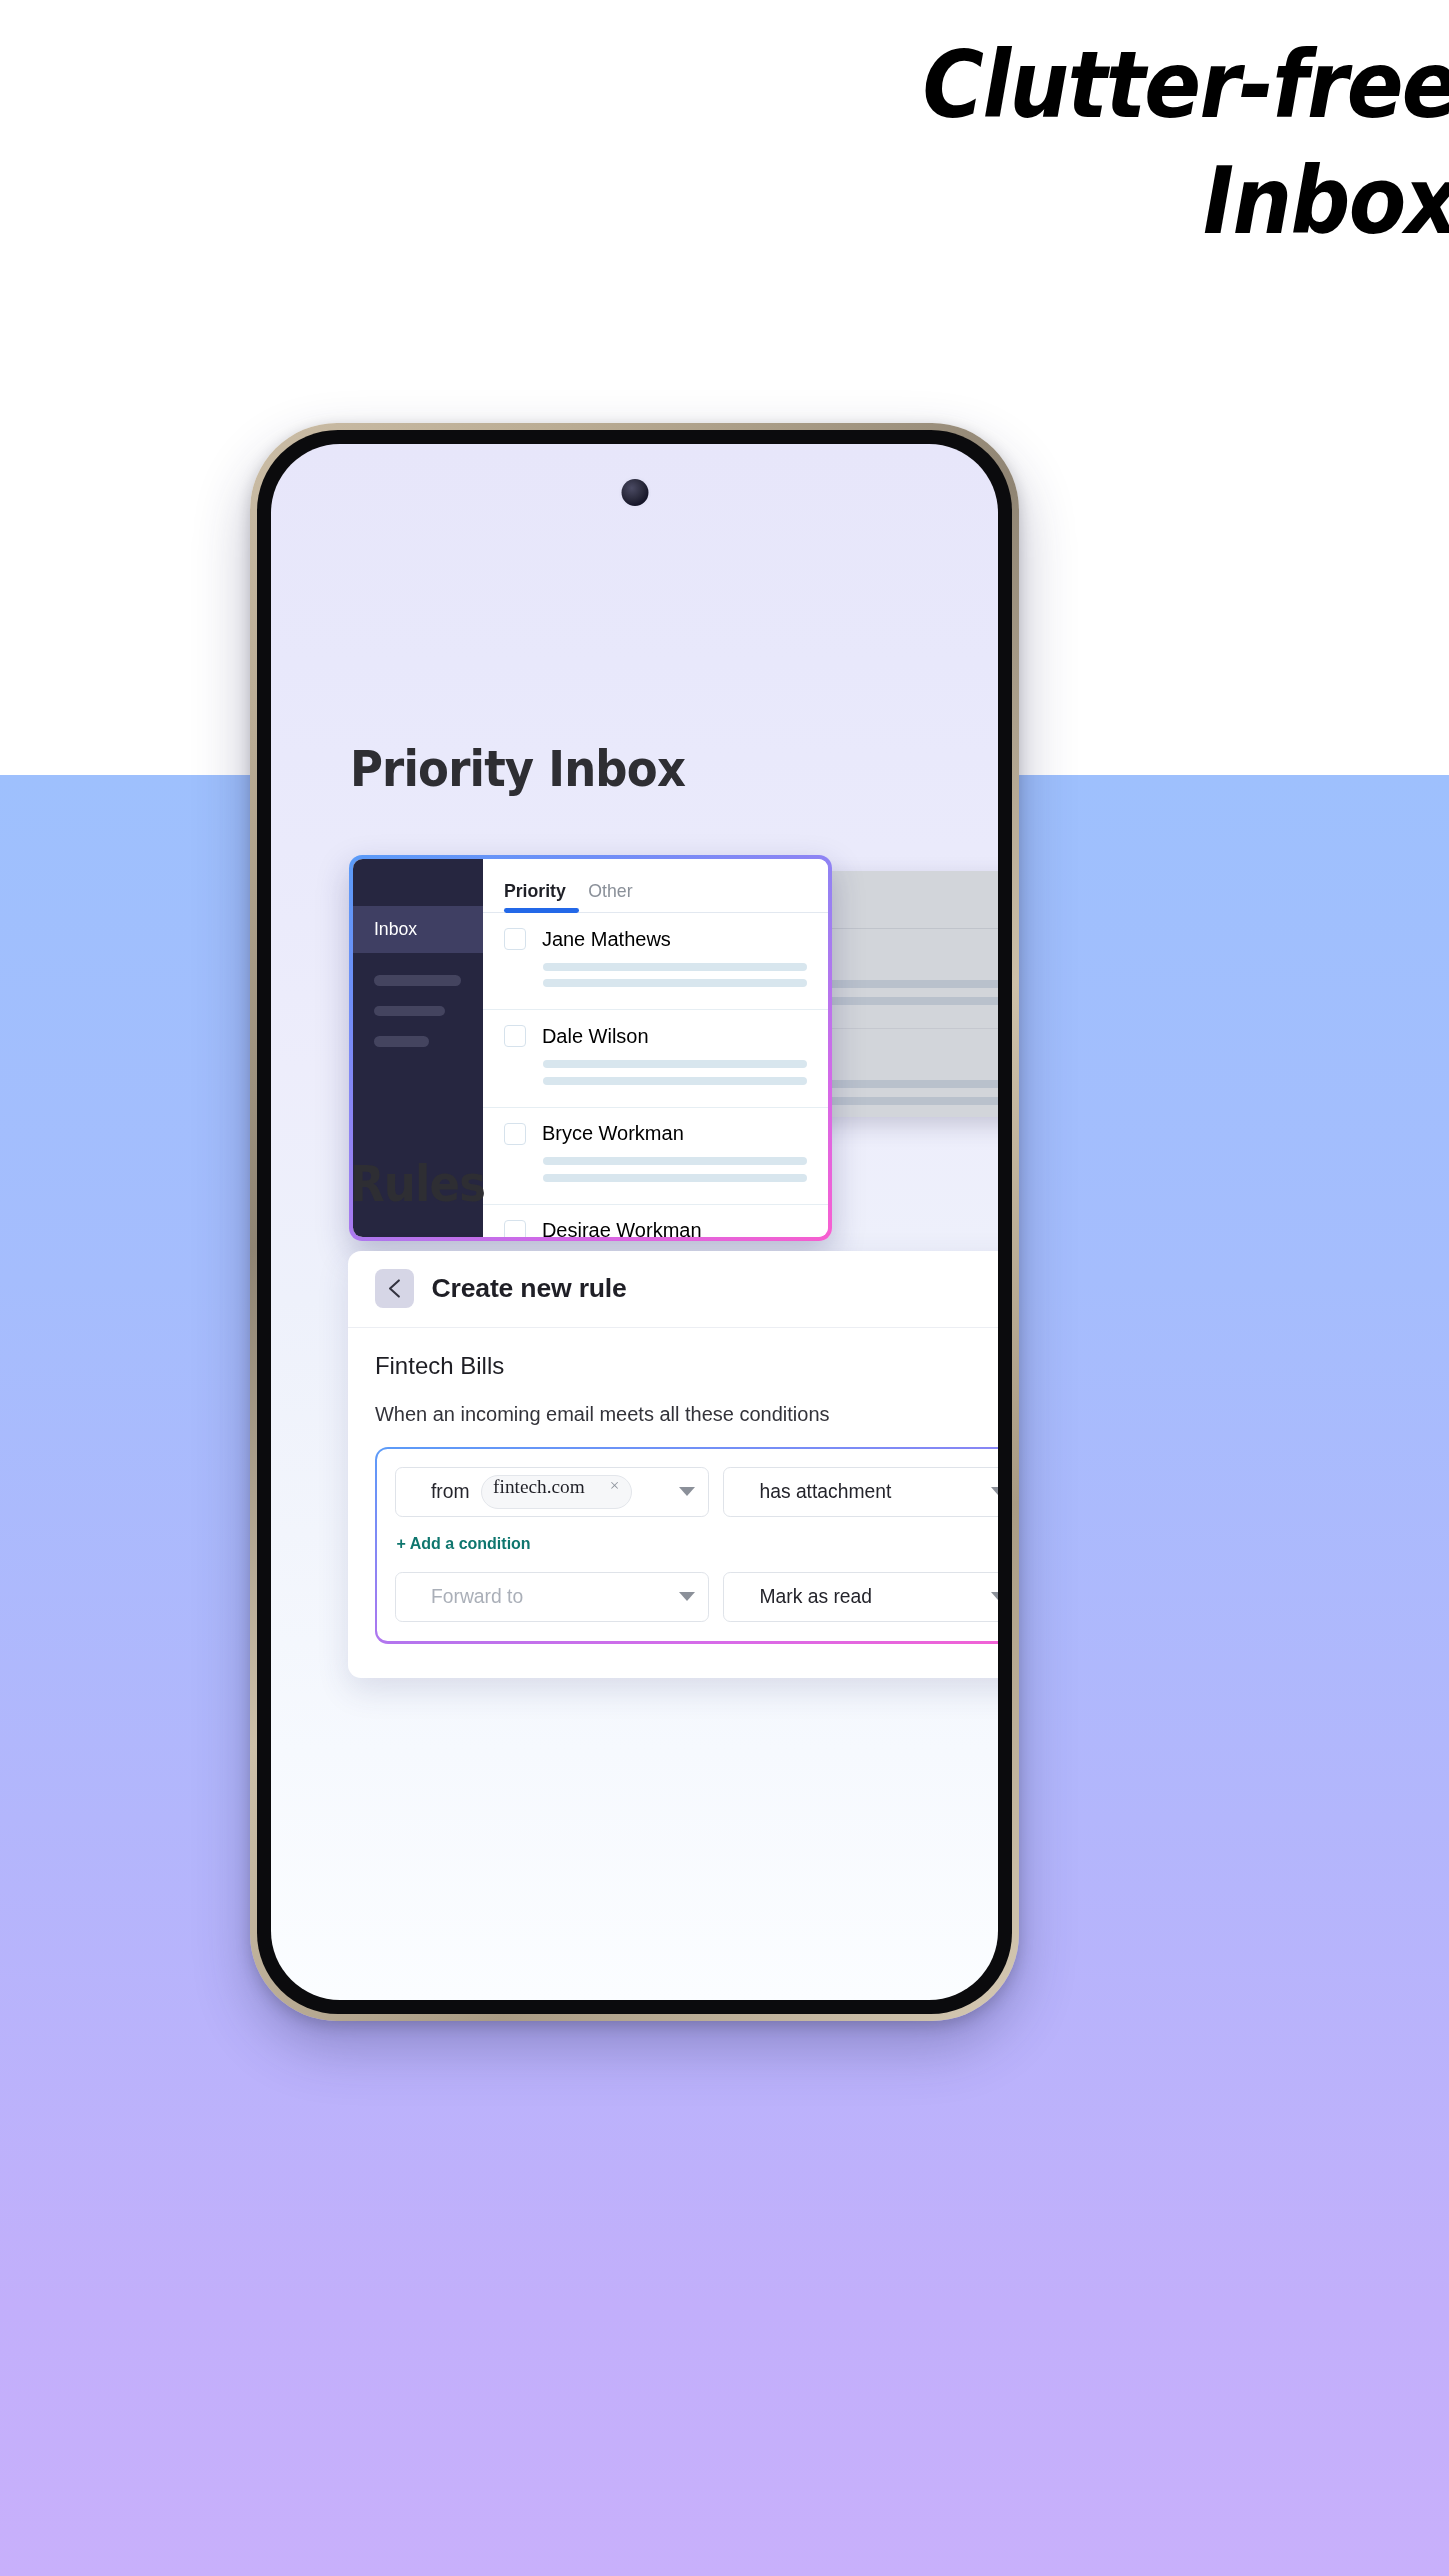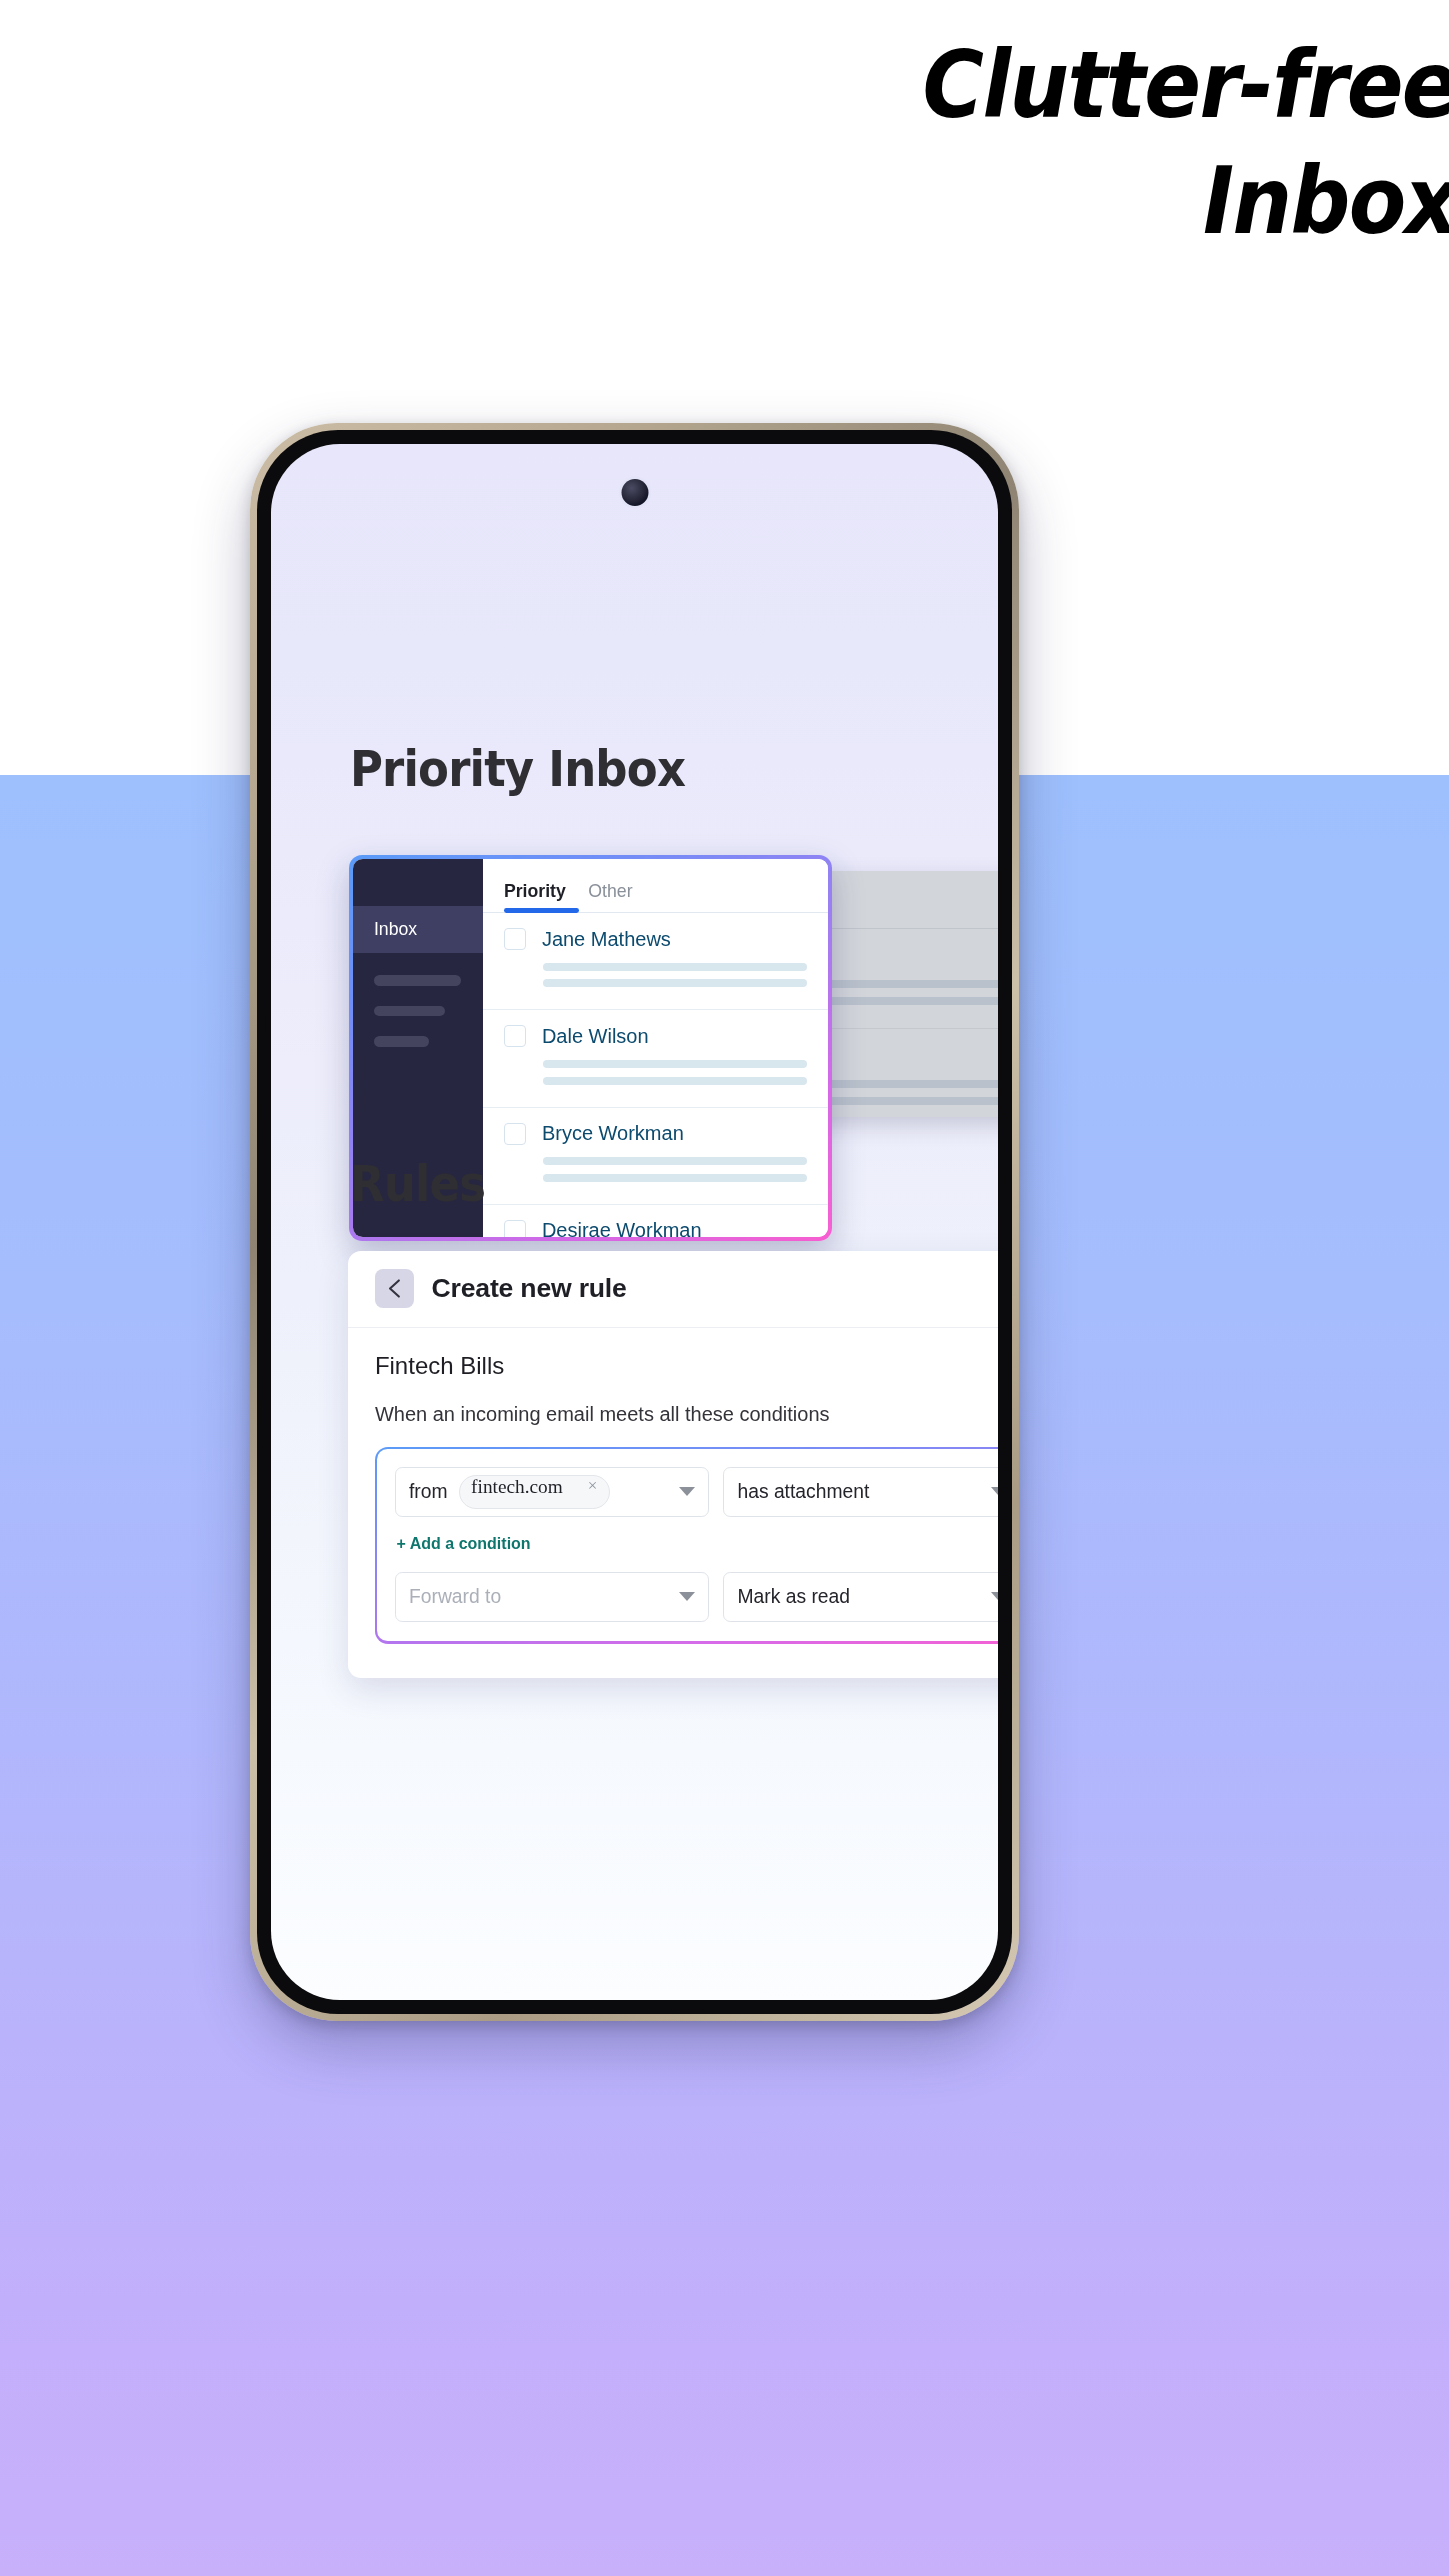--- a/index.html
+++ b/index.html
@@ -169,21 +169,21 @@
   }
   .mail-row {
     padding: 14.5px 21px 13px 21px;
     border-bottom: 0.8px solid #e6eef3;
   }
   .mail-row-head { display: flex; align-items: center; gap: 16px; margin-bottom: 12px; }
   .cbx {
     width: 22px; height: 22px; flex: 0 0 22px;
     border: 1.6px solid #d6e2ec; border-radius: 4px; background: #ffffff;
   }
-  .mail-name { font-size: 20px; color: #0c4a6e; }
+  .mail-name { font-size: 20px; color: #000000; }
   .mail-ln { height: 8px; border-radius: 4.8px; background: #d8e6ee; margin: 0 0 8.9px 39px; }
   .mail-ln.s2 { width: calc(100% - 39px); }
   .mail-ln.s1 { width: calc(100% - 39px); }
 
   
   .rules-card {
     position: absolute;
     left: 77px; top: 807px;
     width: 763px; height: 427px;
     background: #ffffff;
@@ -219,21 +219,21 @@
   .cond-line { display: flex; align-items: center; gap: 14.5px; }
   .field {
     height: 50px; border: 0.8px solid #dfe3e9; border-radius: 7.2px;
     background: #ffffff;
     display: flex; align-items: center; gap: 11.3px;
     padding: 0 13px;
     font-size: 19.3px; color: #24242b;
   }
   .field.f-from { width: 314px; }
   .field.f-right { width: 298px; }
-  .field .lab { font-size: 19.3px; color: #24242b; }
+  .field .lab { font-size: 19.3px; color: #24242b; margin-left: 22px; }
   .field .ph { color: #aaafb8; }
   .chip {
     display: inline-flex; align-items: flex-start; gap: 25px;
     height: 34px; padding: 0 11.3px;
     border: 0.8px solid #e3e6eb; border-radius: 17px;
     background: #f6f7f9; font-size: 19.3px; color: #1f1f26; font-family: Liberation Serif, serif;
   }
   .chip .x { color: #8e949d; font-size: 17px; }
   .caret {
     margin-left: auto;

